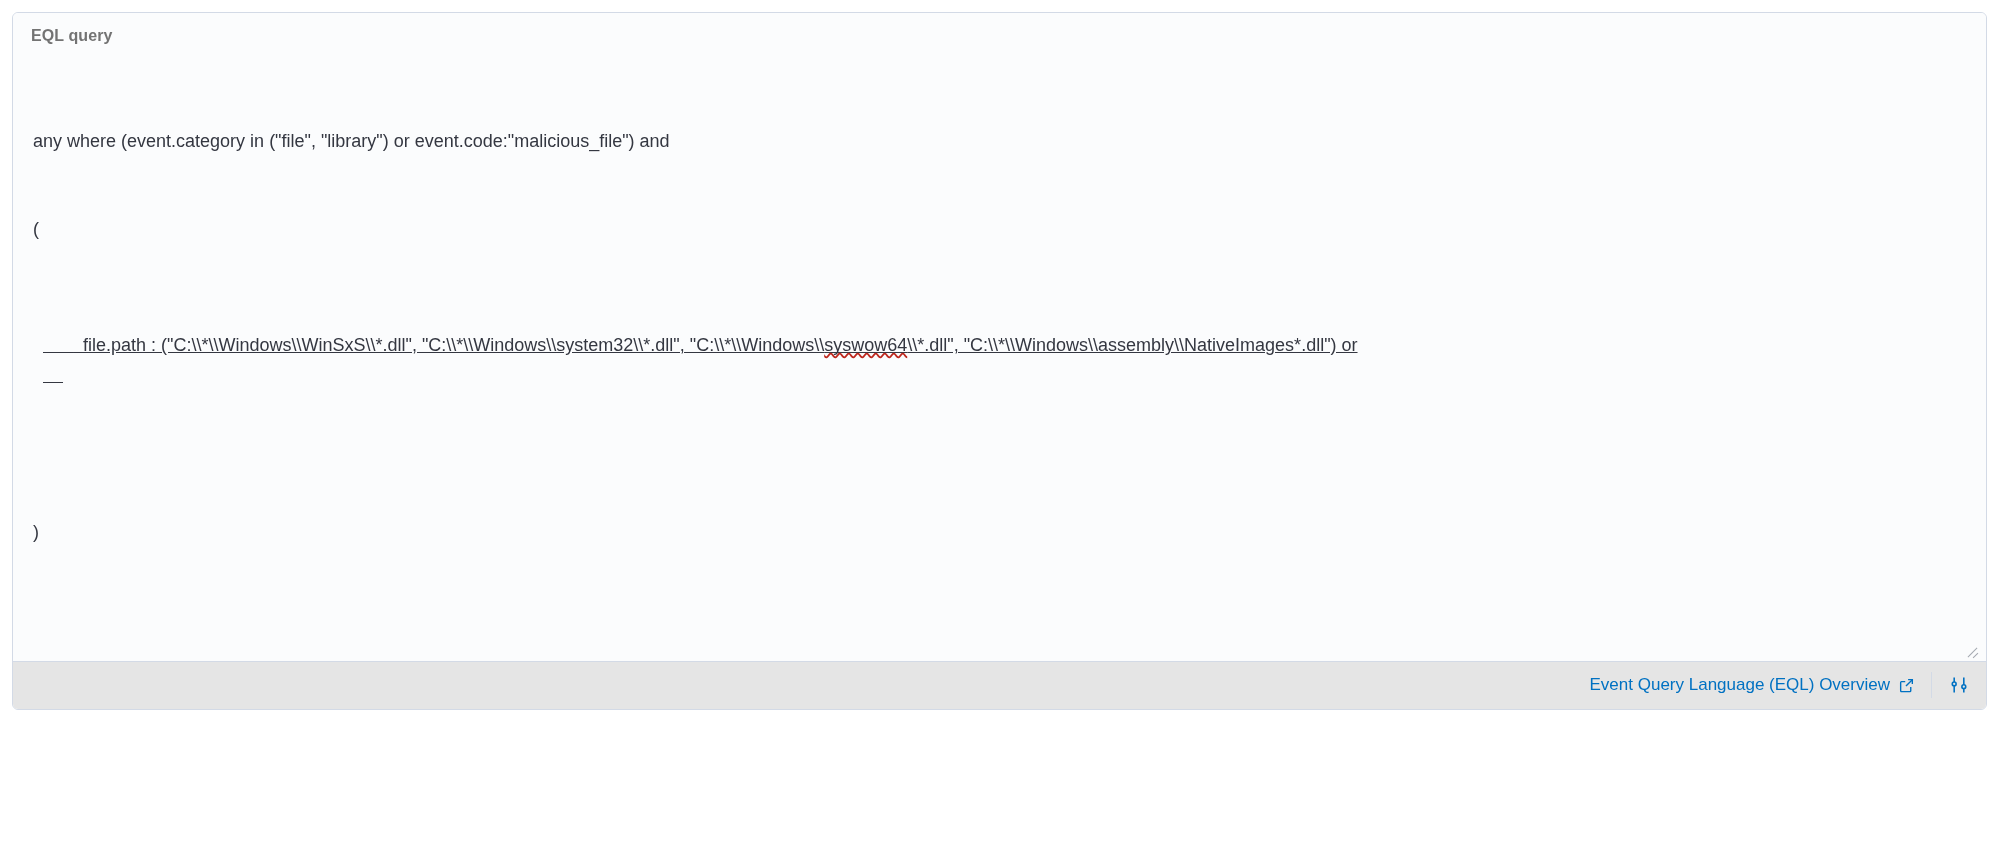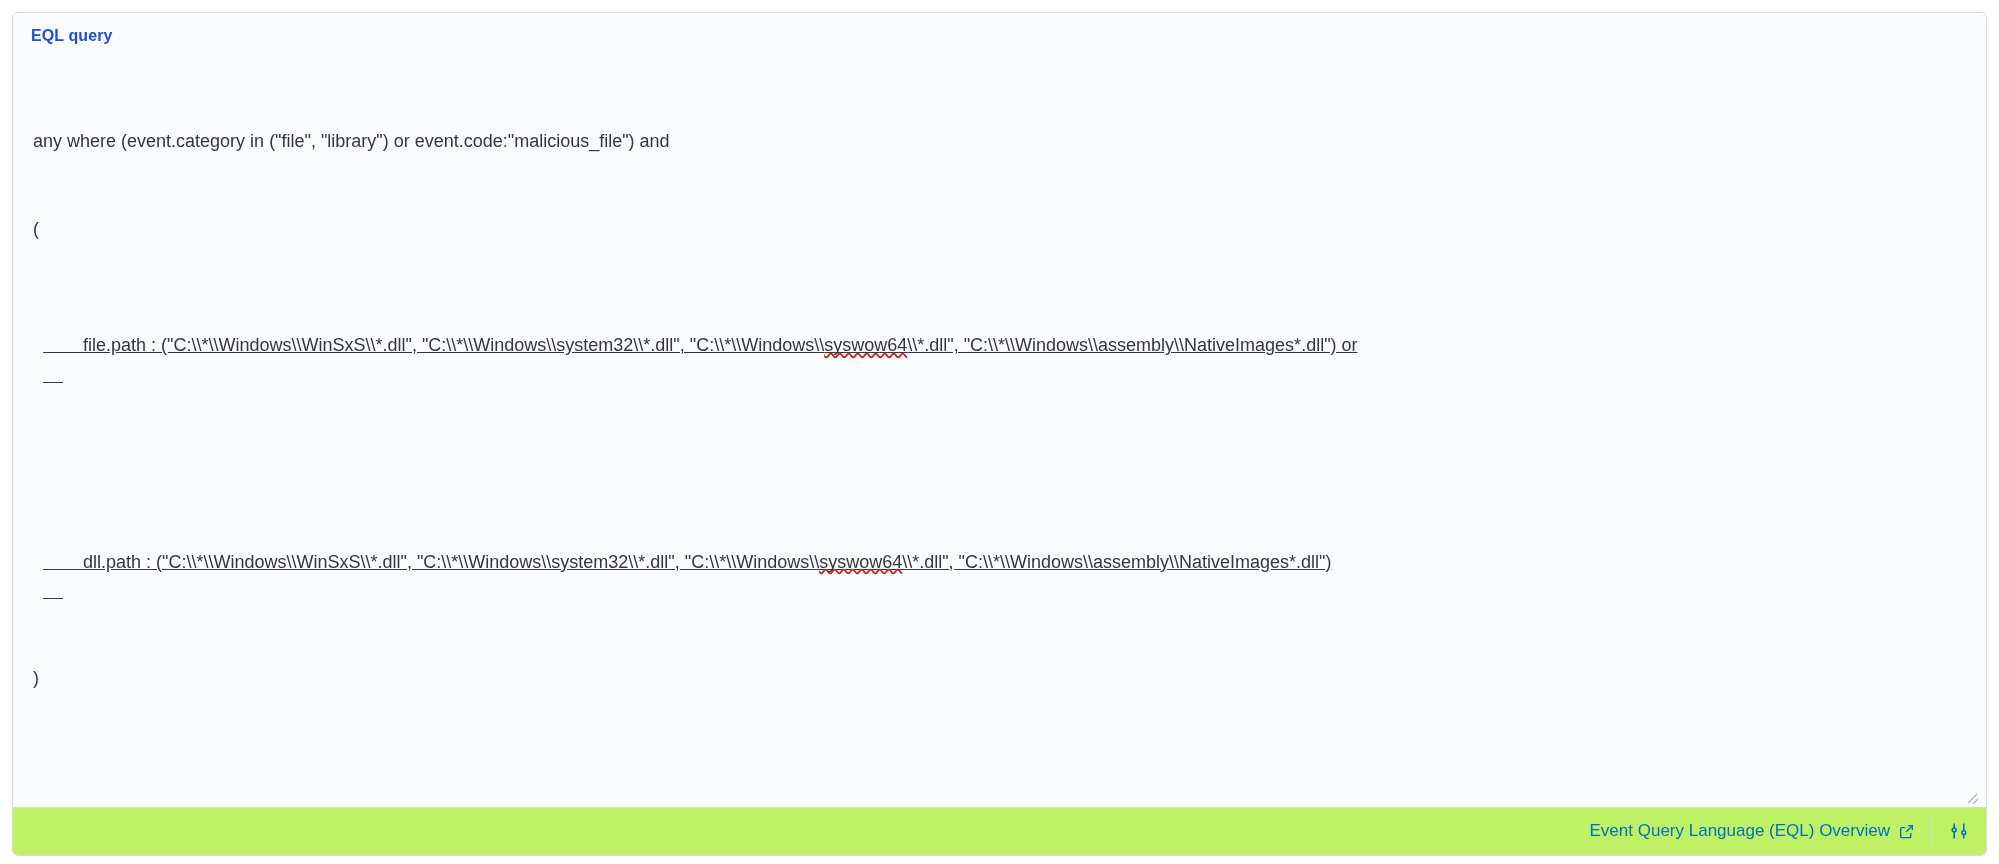--- a/index.html
+++ b/index.html
@@ -17,21 +17,21 @@
     margin: 12px 12px 0 12px;
     border: 1px solid #d3dae6;
     border-radius: 6px;
     background: #fbfcfd;
     overflow: hidden;
   }
   .eql-label-bar {
     padding: 14px 18px 10px 18px;
     font-size: 16px;
     font-weight: 700;
-    color: #1d4ed8;
+    color: #737373;
     background: #fbfcfd;
     letter-spacing: .1px;
   }
   .eql-textarea {
     background: #fbfcfd;
     padding: 14px 20px 26px 20px;
     font-size: 18px;
     line-height: 1.62;
     color: #343741;
     position: relative;
@@ -50,21 +50,21 @@
   }
   .resize-grip:before, .resize-grip:after {
     content: ""; position: absolute; right: 1px;
     height: 1px; background: #69707d; transform: rotate(-45deg);
   }
   .resize-grip:before { width: 13px; bottom: 4px; }
   .resize-grip:after { width: 7px; bottom: 1px; right: 1px; }
 
   .eql-footer {
     border-top: 1px solid #d3dae6;
-    background: #bef264;
+    background: #e5e5e5;
     display: flex;
     align-items: center;
     justify-content: flex-end;
     gap: 0;
     padding: 10px 16px;
     height: 48px;
   }
   .eql-link {
     color: #0071c2;
     font-size: 17px;
@@ -86,23 +86,20 @@
 <div class="eql-panel">
   <div class="eql-label-bar">EQL query</div>
 
   <div class="eql-textarea">
     <span class="eql-line">any where (event.category in ("file", "library") or event.code:"malicious_file") and</span>
     <span class="eql-line">(</span>
     <span class="eql-line indent">
       <span>  file.path : ("C:\\*\\Windows\\WinSxS\\*.dll", "C:\\*\\Windows\\system32\\*.dll", "C:\\*\\Windows\\<span class="spell">syswow64</span>\\*.dll", "C:\\*\\Windows\\assembly\\NativeImages*.dll") or</span>
     </span>
     <span class="eql-line blank"></span>
-    <span class="eql-line indent">
-      <span>  dll.path : ("C:\\*\\Windows\\WinSxS\\*.dll", "C:\\*\\Windows\\system32\\*.dll", "C:\\*\\Windows\\<span class="spell">syswow64</span>\\*.dll", "C:\\*\\Windows\\assembly\\NativeImages*.dll")</span>
-    </span>
     <span class="eql-line">)</span>
     <span class="resize-grip"></span>
   </div>
 
   <div class="eql-footer">
     <a class="eql-link">
       <span>Event Query Language (EQL) Overview</span>
       <span>
         <svg width="17" height="17" viewBox="0 0 16 16" fill="none" stroke="#0071c2" stroke-width="1.3">
           <path d="M9.5 2.5h4v4"></path>

